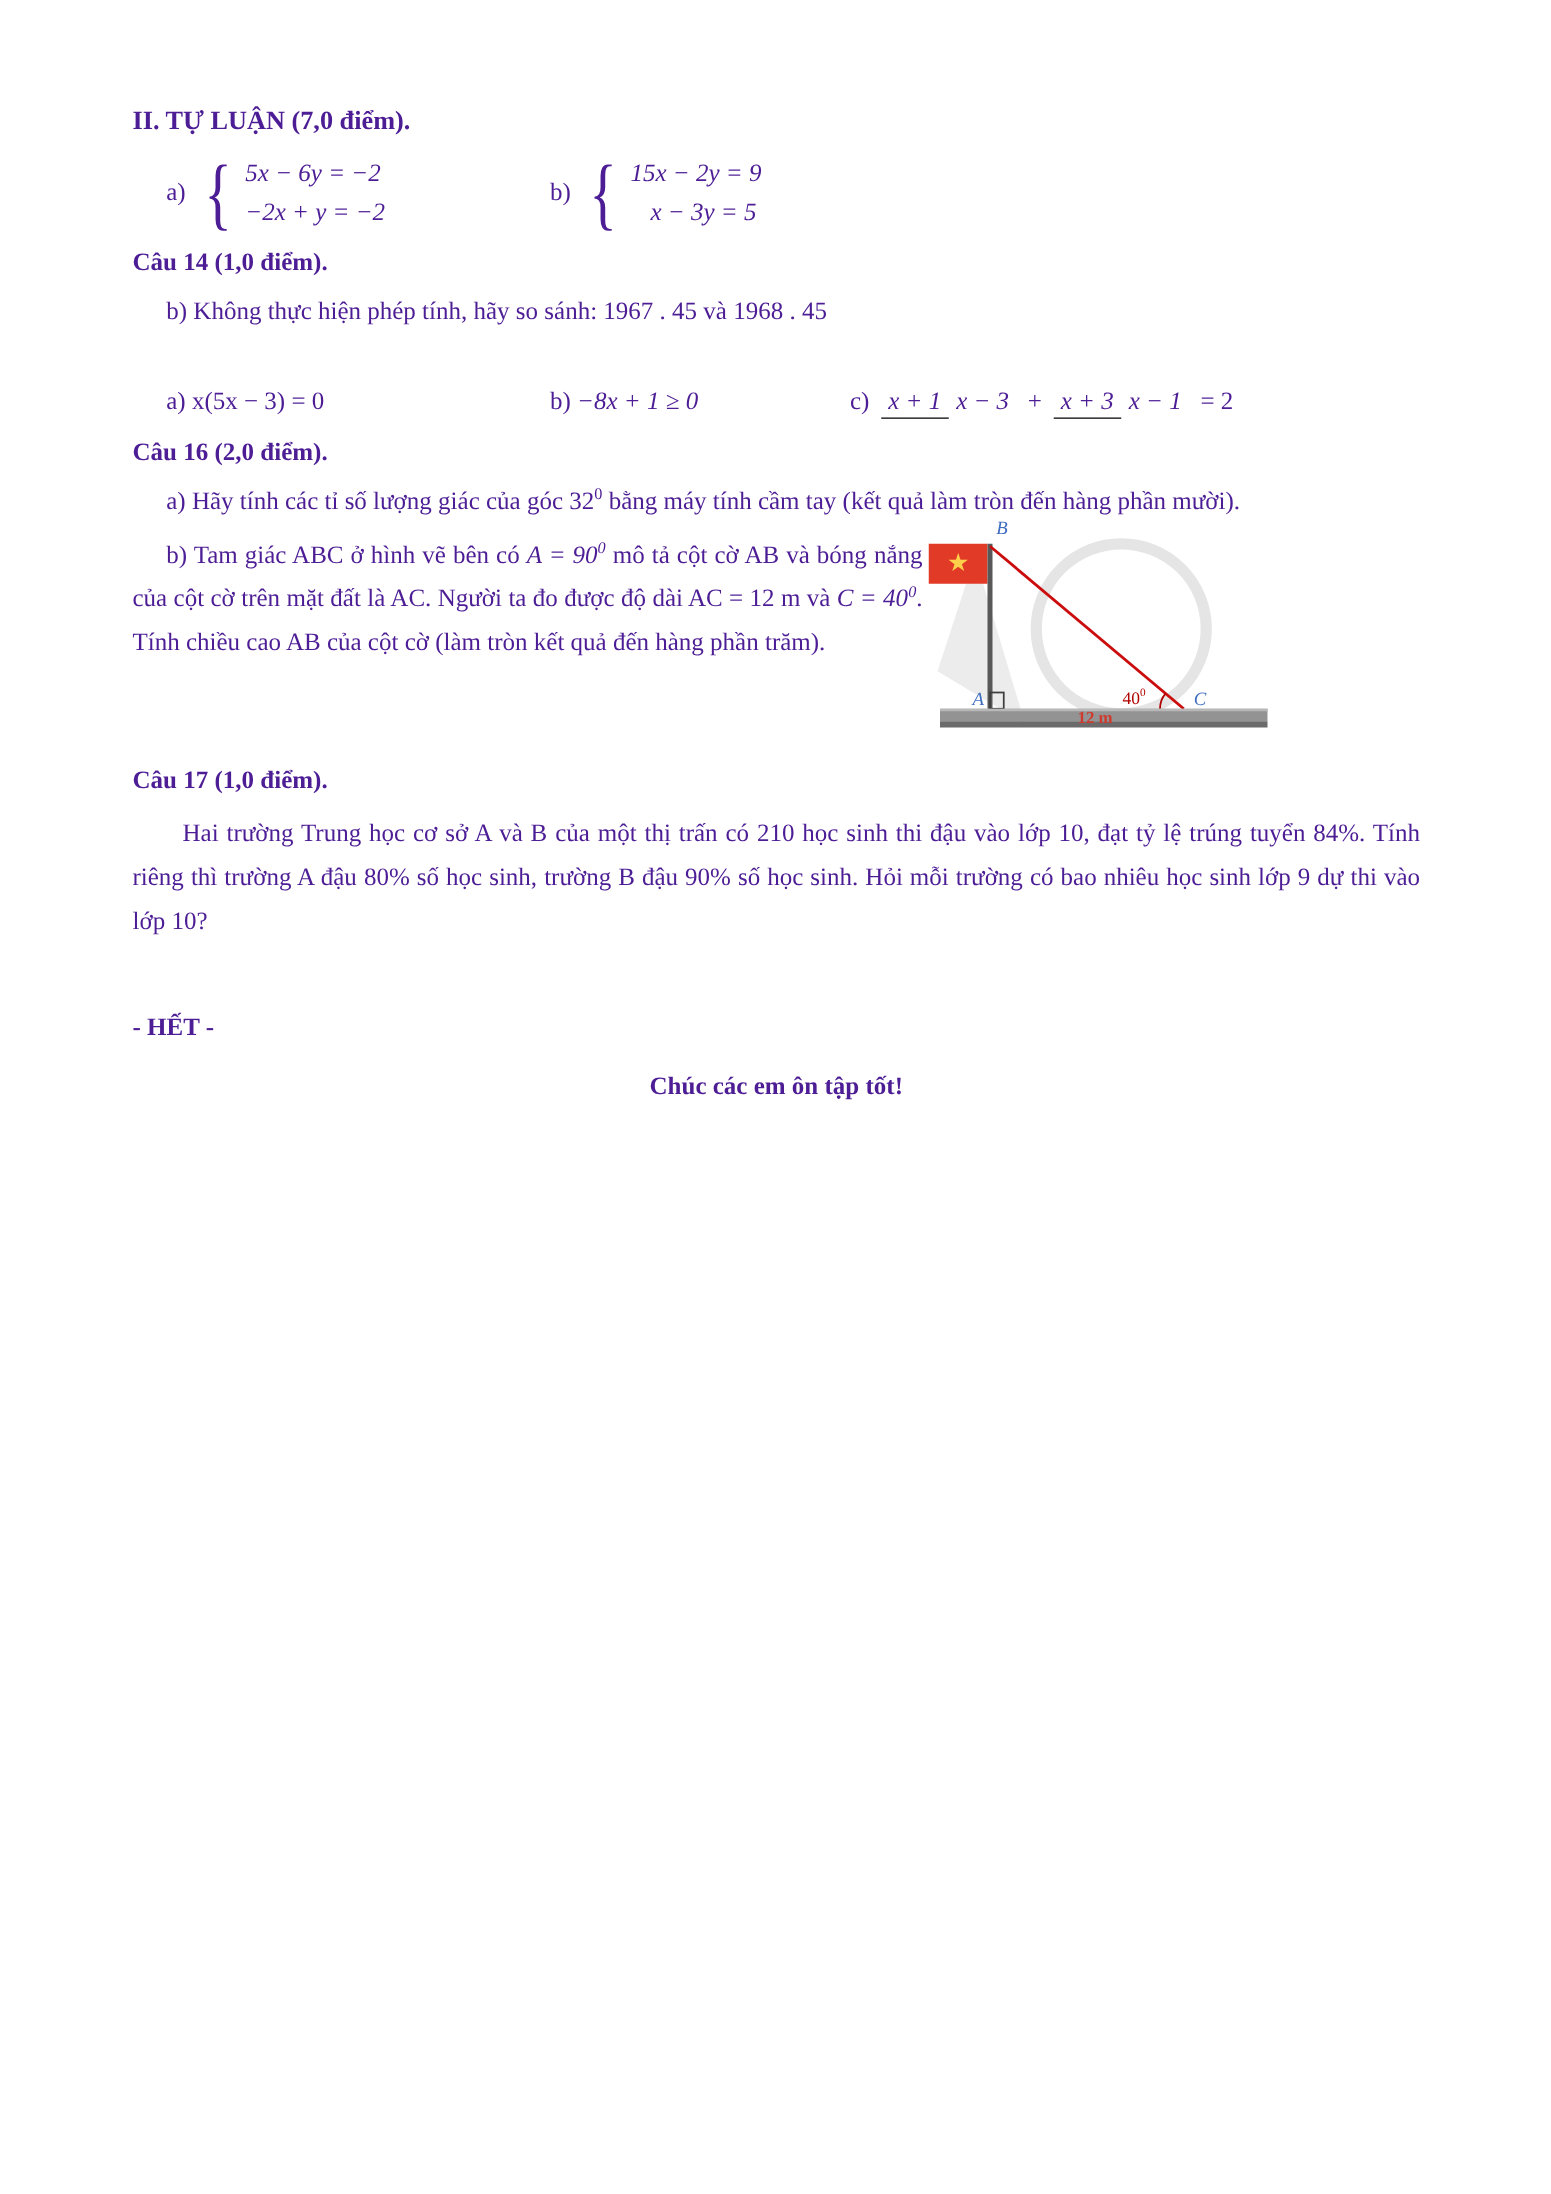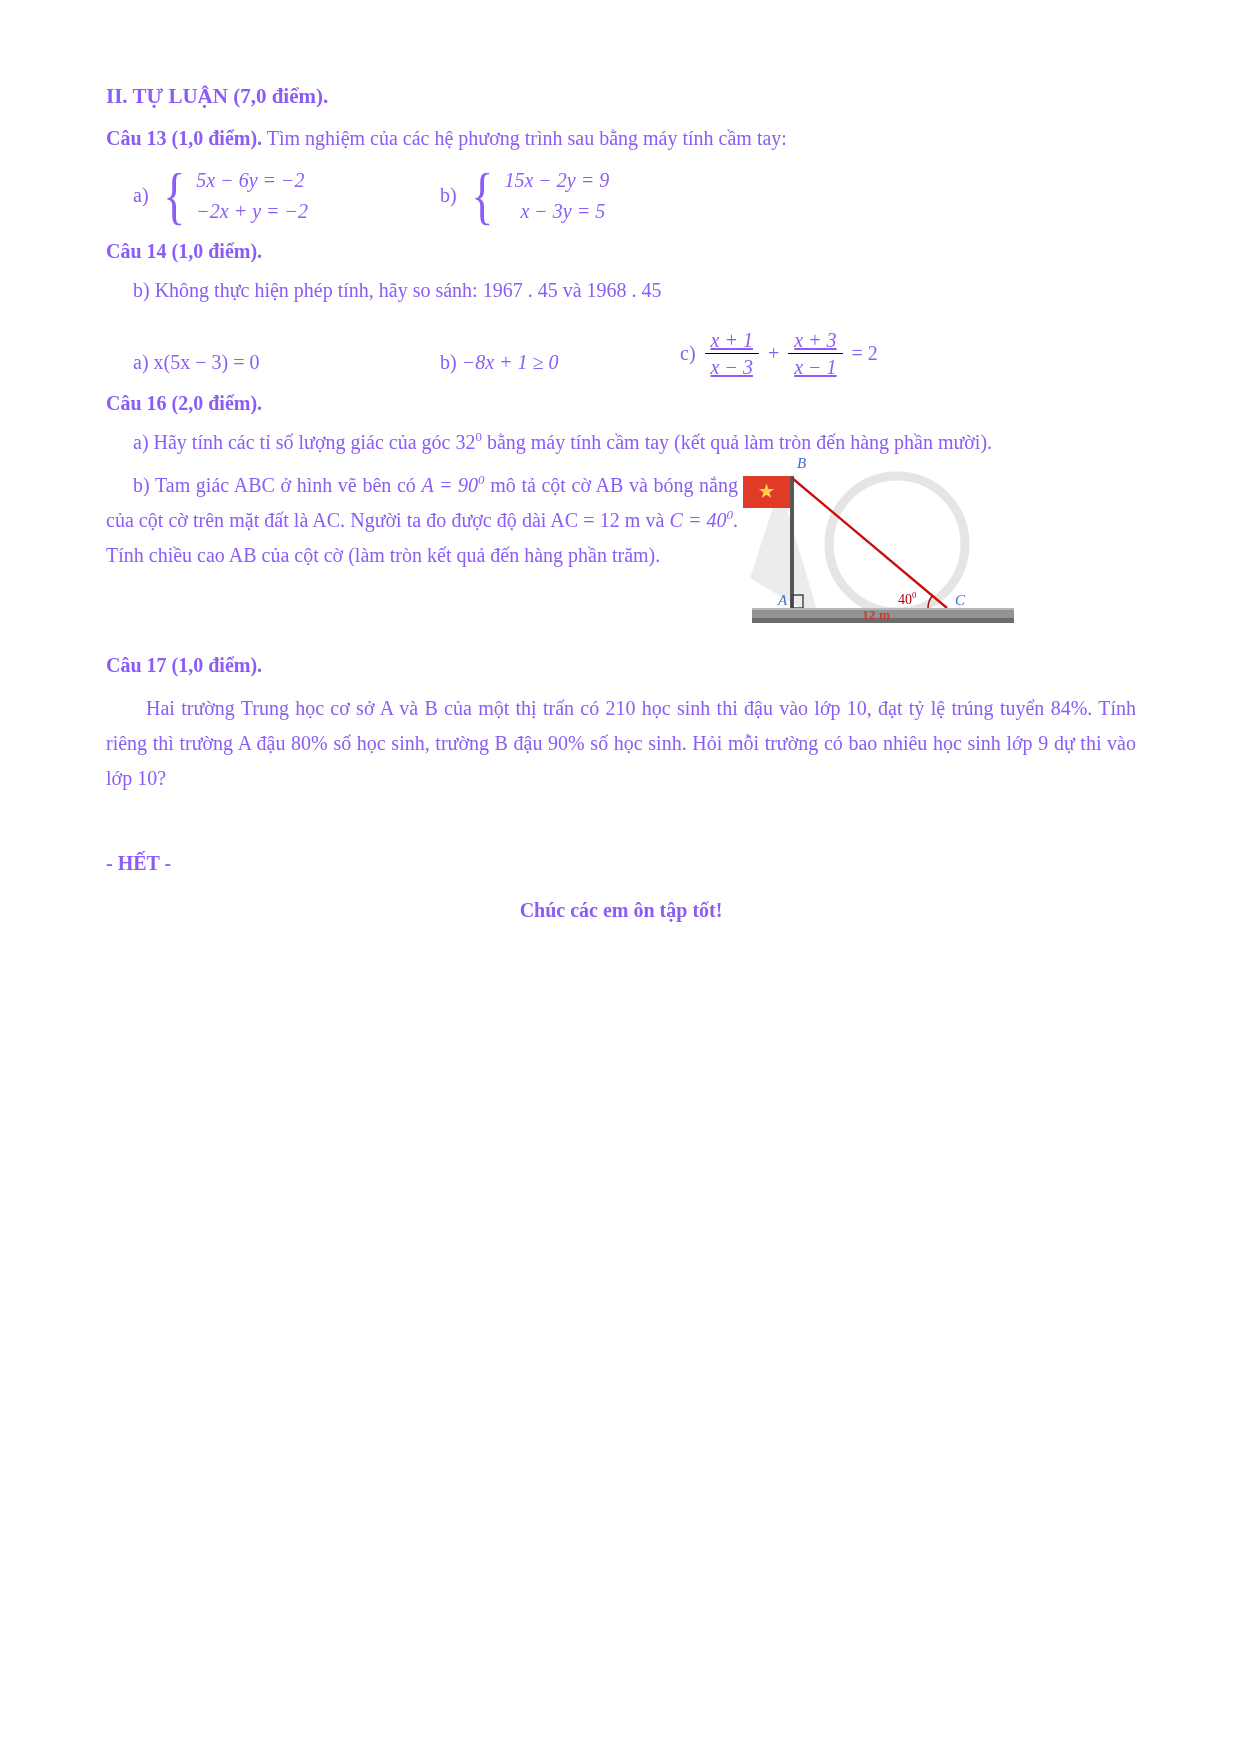--- a/index.html
+++ b/index.html
@@ -5,21 +5,21 @@
   * { box-sizing: border-box; }
   html, body { margin: 0; padding: 0; background: #ffffff; }
   .page {
     position: relative;
     width: 1241px;
     height: 1302px;
     background: #ffffff;
     font-family: "Liberation Serif", "DejaVu Serif", serif;
     font-size: 20px;
     line-height: 1.75;
-    color: #8b5cf6;
+    color: #4c1d95;
     overflow: hidden;
   }
   .content { position: absolute; left: 106px; top: 78px; width: 1030px; }
   p { margin: 0; }
   b, .bold { font-weight: bold; }
   .section-title { font-size: 21px; font-weight: bold; margin-bottom: 6px; }
   .heading-line { margin-top: 6px; }
   .item-indent { padding-left: 27px; margin-top: 4px; }
   .math { font-style: italic; }
   sup { font-size: 13px; }
@@ -30,21 +30,21 @@
   .sys-label { margin-right: 10px; }
   .brace { font-size: 64px; font-weight: 300; line-height: 1; margin-right: 7px; transform: scaleX(.72); transform-origin: center; }
   .sys-eqs { display: flex; flex-direction: column; }
   .sys-eqs .math { display: block; line-height: 31px; }
   .sys-eqs .indent2 { padding-left: 16px; }
 
   .q15-row { display: flex; align-items: flex-end; padding-left: 27px; margin: 10px 0 6px; min-height: 62px; }
   .q15-item-a { display: inline-block; width: 307px; }
   .q15-item-b { display: inline-block; width: 240px; }
   .frac-eq { display: inline-flex; align-items: center; gap: 9px; }
-  .frac { display: inline-flex; flex-direction: column; text-align: center; line-height: 1.3; text-decoration: underline; }
+  .frac { display: inline-flex; flex-direction: row; text-align: center; line-height: 1.3; }
   .frac .num { border-bottom: 1.6px solid #000; padding: 0 6px; }
   .frac .den { padding: 0 6px; }
 
   .para { text-align: justify; }
   .ti { text-indent: 27px; }
   .q16a { margin-top: 4px; }
   .q16b-wrap { margin-top: 8px; }
   .figure { float: right; width: 398px; margin-top: -14px; }
   .figure svg { display: block; margin-left: 4px; }
 
@@ -56,21 +56,20 @@
   .page-number { position: absolute; left: 0; right: 0; top: 1477px; text-align: center; font-size: 19px; }
 </style>
 </head>
 <body>
 
 <div class="page">
   <div class="content">
 
     <p class="section-title">II. TỰ LUẬN (7,0 điểm).</p>
 
-    <p class="heading-line para"><b>Câu 13 (1,0 điểm).</b><span> Tìm nghiệm của các hệ phương trình sau bằng máy tính cầm tay:</span></p>
 
     <div class="systems-row">
       <div class="system system-a">
         <span class="sys-label">a)</span>
         <span class="brace">{</span>
         <span class="sys-eqs">
           <span class="math">5x − 6y = −2</span>
           <span class="math">−2x + y = −2</span>
         </span>
       </div>

